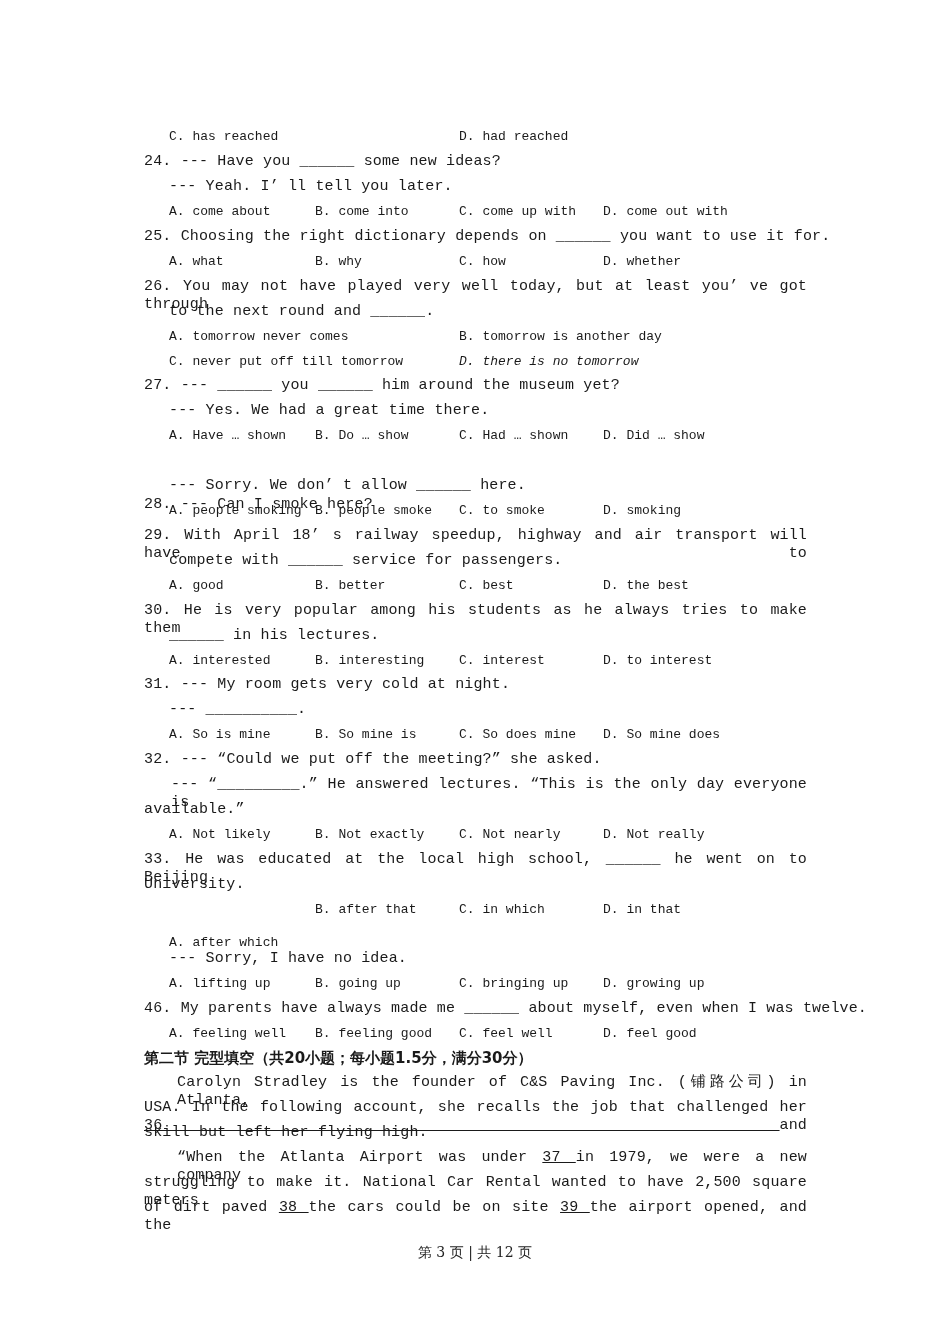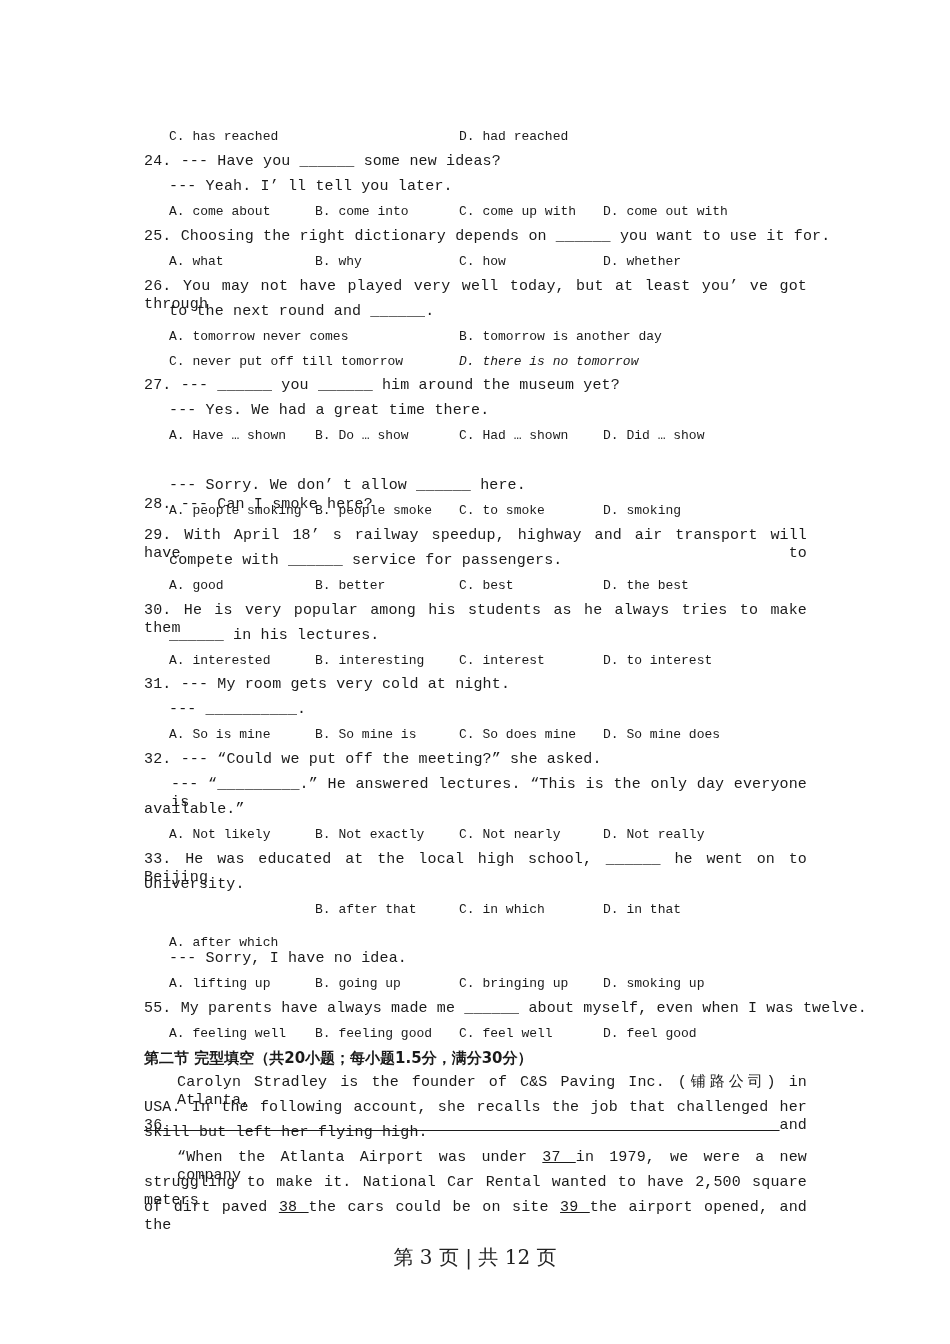--- a/index.html
+++ b/index.html
@@ -4,21 +4,21 @@
 <style>
   html, body { margin: 0; padding: 0; background: #ffffff; }
   body { width: 950px; height: 1344px; position: relative; overflow: hidden;
          font-family: "Liberation Mono", "DejaVu Sans Mono", monospace; color: #1a1a1a; }
   .page { position: absolute; left: 0; top: 0; width: 950px; height: 1344px; }
   .line { position: absolute; font-size: 15px; line-height: 18px; white-space: pre; letter-spacing: 0.15px; }
   .just { white-space: normal; text-align: justify; text-align-last: justify; width: 663px; }
   .opt { position: absolute; font-size: 13px; line-height: 18px; white-space: pre; }
   .heading { position: absolute; font-size: 15px; font-weight: bold; line-height: 18px; white-space: pre;
              font-family: "DejaVu Sans", "Liberation Sans", sans-serif; }
-  .footer { position: absolute; top: 1244px; left: 0; width: 950px; text-align: center; font-size: 20px;
+  .footer { position: absolute; top: 1244px; left: 0; width: 950px; text-align: center; font-size: 14px;
             font-family: "DejaVu Serif", "Liberation Serif", serif; color: #222; }
   .blank-num { text-decoration: underline; }
 </style>
 </head>
 <body>
 
 <div class="page">
 
   <div class="opt" style="left:169px;top:128px;"><span>C.</span> <span>has reached</span></div>
   <div class="opt" style="left:459px;top:128px;"><span>D.</span> <span>had reached</span></div>
@@ -90,23 +90,23 @@
   <div class="line" style="left:144px;top:876px;">University.</div>
   <div class="opt" style="left:169px;top:901px;margin-top:33px;"><span>A.</span> <span>after which</span></div>
   <div class="opt" style="left:315px;top:901px;"><span>B.</span> <span>after that</span></div>
   <div class="opt" style="left:459px;top:901px;"><span>C.</span> <span>in which</span></div>
   <div class="opt" style="left:603px;top:901px;"><span>D.</span> <span>in that</span></div>
 
   <div class="line" style="left:169px;top:950px;">--- Sorry, I have no idea.</div>
   <div class="opt" style="left:169px;top:975px;"><span>A.</span> <span>lifting up</span></div>
   <div class="opt" style="left:315px;top:975px;"><span>B.</span> <span>going up</span></div>
   <div class="opt" style="left:459px;top:975px;"><span>C.</span> <span>bringing up</span></div>
-  <div class="opt" style="left:603px;top:975px;"><span>D.</span> <span>smoking up</span></div>
+  <div class="opt" style="left:603px;top:975px;"><span>D.</span> <span>growing up</span></div>
 
-  <div class="line" style="left:144px;top:1000px;"><span>55.</span> <span>My parents have always made me ______ about myself, even when I was twelve.</span></div>
+  <div class="line" style="left:144px;top:1000px;"><span>46.</span> <span>My parents have always made me ______ about myself, even when I was twelve.</span></div>
   <div class="opt" style="left:169px;top:1025px;"><span>A.</span> <span>feeling well</span></div>
   <div class="opt" style="left:315px;top:1025px;"><span>B.</span> <span>feeling good</span></div>
   <div class="opt" style="left:459px;top:1025px;"><span>C.</span> <span>feel well</span></div>
   <div class="opt" style="left:603px;top:1025px;"><span>D.</span> <span>feel good</span></div>
 
   <div class="heading" style="left:144px;top:1049px;">第二节 完型填空（共20小题；每小题1.5分，满分30分）</div>
 
   <div class="line just" style="left:177px;top:1074px;width:630px;">Carolyn Stradley is the founder of C&amp;S Paving Inc. (铺路公司) in Atlanta,</div>
   <div class="line just" style="left:144px;top:1099px;"><span>USA. In the following account, she recalls the job that challenged her </span><span class="blank-num"> 36 </span><span> and</span></div>
   <div class="line" style="left:144px;top:1124px;">skill but left her flying high.</div>

